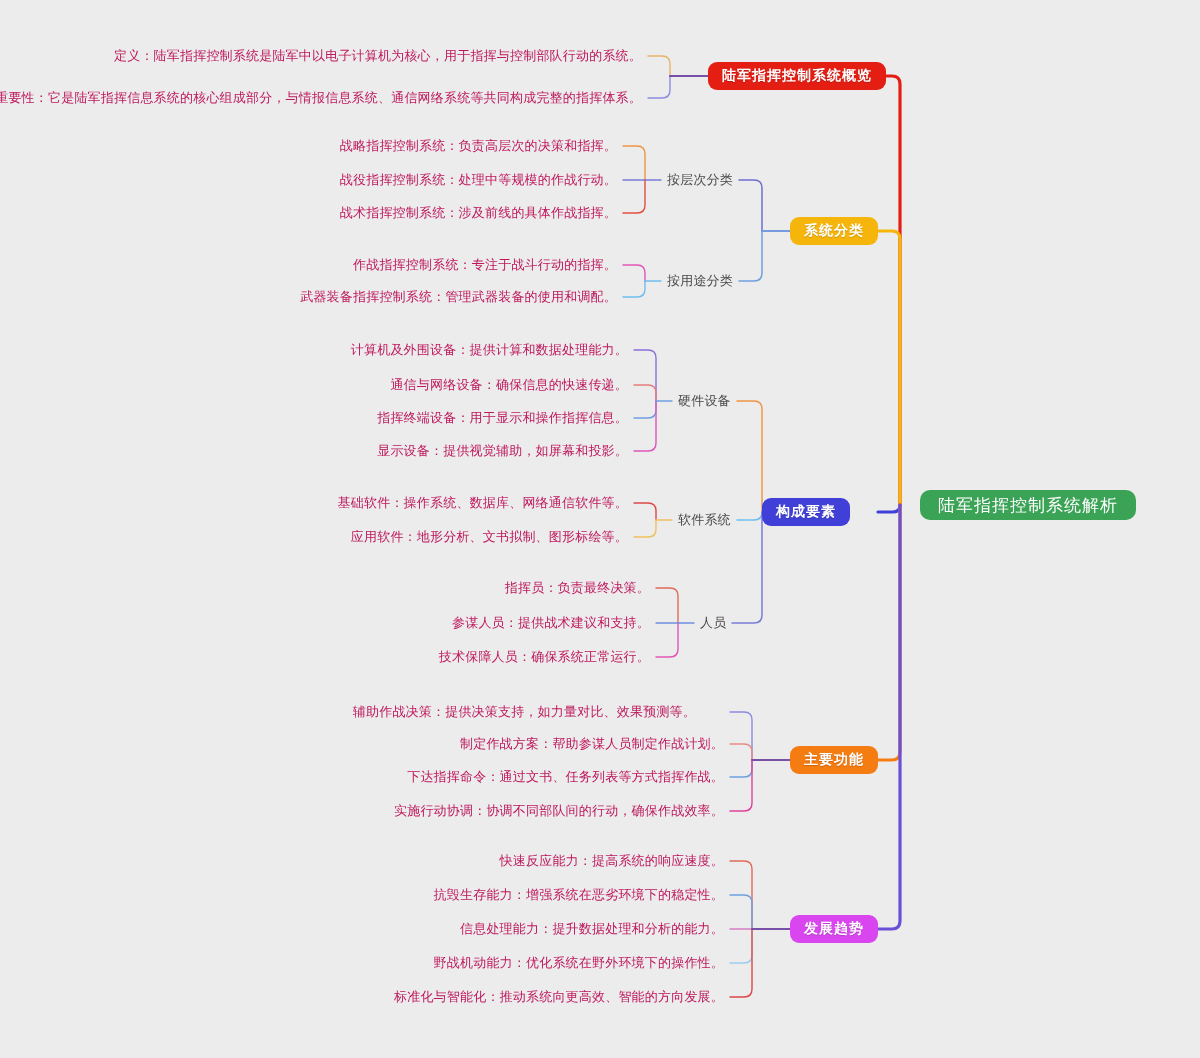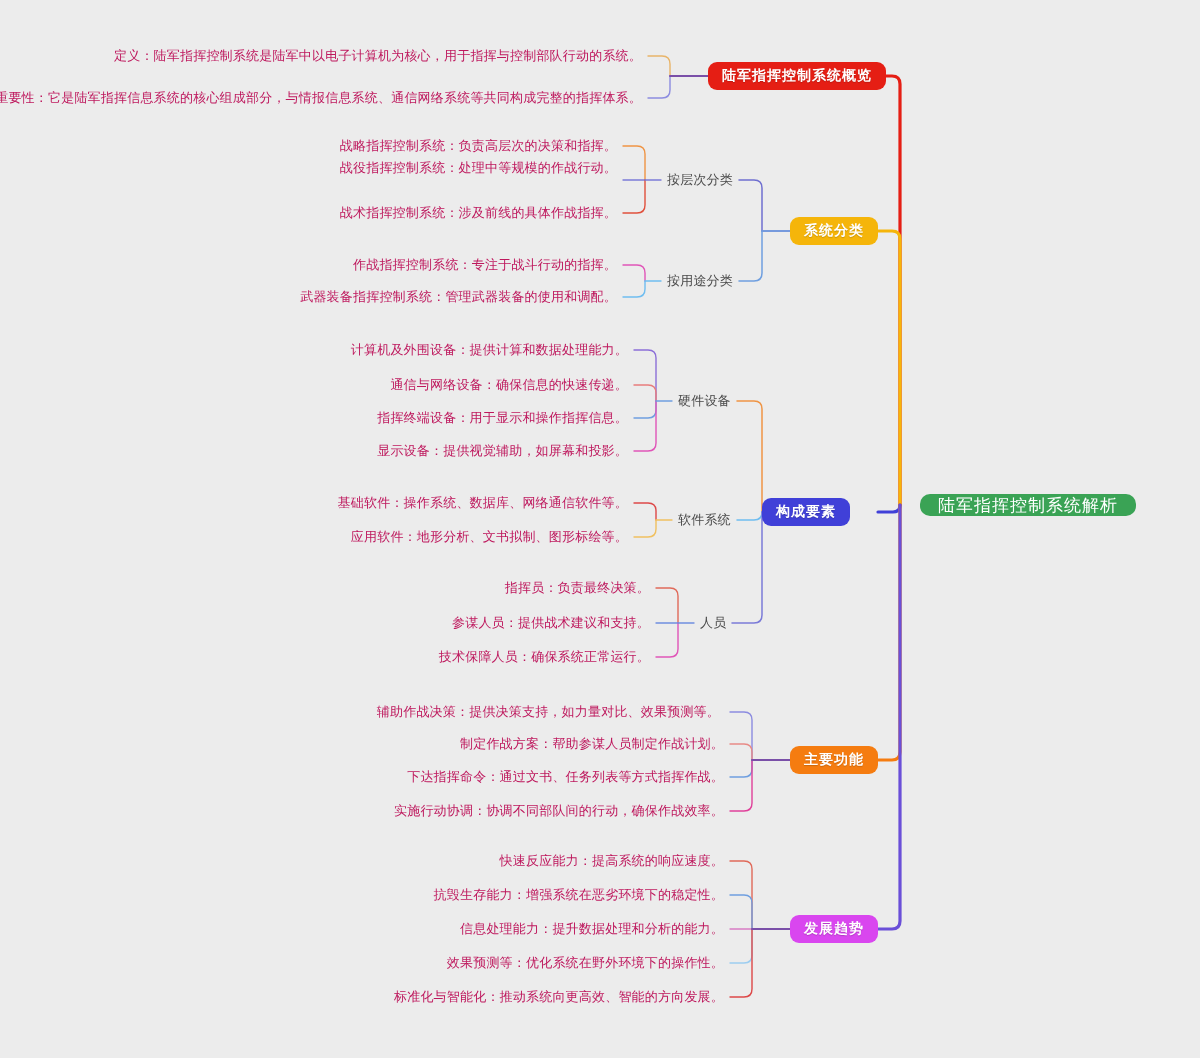--- a/index.html
+++ b/index.html
@@ -46,21 +46,21 @@
   }
   .root{
     position:absolute;
     transform:translateY(-50%);
     border-radius:10px;
     background:#3aa355;
     color:#ffffff;
     font-size:17px;
     letter-spacing:1px;
     display:flex;align-items:center;justify-content:center;
-    height:22px;
+    height:30px;
     padding:0 18px;
     box-sizing:border-box;
   }
 </style>
 </head>
 <body>
 
 <div id="stage">
   <svg id="wires" viewBox="0 0 1200 1058" xmlns="http://www.w3.org/2000/svg">
       <path d="M 886 76 L 892 76 Q 900 76 900 84 L 900 505" stroke="#e51e14" stroke-width="3.2" fill="none" stroke-linecap="round" stroke-linejoin="round"></path>
@@ -112,42 +112,42 @@
       <path d="M 730 997 L 744 997 Q 752 997 752 989 L 752 929" stroke="#dd4848" stroke-width="1.4" fill="none" stroke-linecap="round" stroke-linejoin="round"></path>
       <path d="M 752 929 L 790 929" stroke="#7a4fa8" stroke-width="2" fill="none" stroke-linecap="round" stroke-linejoin="round"></path>
     </svg>
 <div class="root" style="left: 920px; top: 505px; background: rgb(58, 163, 85);">陆军指挥控制系统解析</div>
     <div class="branch" style="left: 708px; top: 76px; background: rgb(229, 30, 20); min-width: 166px;">陆军指挥控制系统概览</div>
     <div class="leaf" style="top: 56px; right: 558px;">定义：陆军指挥控制系统是陆军中以电子计算机为核心，用于指挥与控制部队行动的系统。</div>
     <div class="leaf" style="top: 98px; right: 558px;">重要性：它是陆军指挥信息系统的核心组成部分，与情报信息系统、通信网络系统等共同构成完整的指挥体系。</div>
     <div class="branch" style="left: 790px; top: 231px; background: rgb(245, 181, 10); min-width: 82px;">系统分类</div>
     <div class="sublabel" style="left: 667px; top: 180px;">按层次分类</div>
     <div class="leaf" style="top: 146px; right: 583px;">战略指挥控制系统：负责高层次的决策和指挥。</div>
-    <div class="leaf" style="top: 168px; right: 583px;">战役指挥控制系统：处理中等规模的作战行动。</div>
+    <div class="leaf" style="top: 180px; right: 583px;">战役指挥控制系统：处理中等规模的作战行动。</div>
     <div class="leaf" style="top: 213px; right: 583px;">战术指挥控制系统：涉及前线的具体作战指挥。</div>
     <div class="sublabel" style="left: 667px; top: 281px;">按用途分类</div>
     <div class="leaf" style="top: 265px; right: 583px; margin-left: 24px;">作战指挥控制系统：专注于战斗行动的指挥。</div>
     <div class="leaf" style="top: 297px; right: 583px;">武器装备指挥控制系统：管理武器装备的使用和调配。</div>
     <div class="branch" style="left: 762px; top: 512px; background: rgb(64, 64, 216); min-width: 82px;">构成要素</div>
     <div class="sublabel" style="left: 678px; top: 401px;">硬件设备</div>
     <div class="leaf" style="top: 350px; right: 572px;">计算机及外围设备：提供计算和数据处理能力。</div>
     <div class="leaf" style="top: 385px; right: 572px;">通信与网络设备：确保信息的快速传递。</div>
     <div class="leaf" style="top: 418px; right: 572px;">指挥终端设备：用于显示和操作指挥信息。</div>
     <div class="leaf" style="top: 451px; right: 572px;">显示设备：提供视觉辅助，如屏幕和投影。</div>
     <div class="sublabel" style="left: 678px; top: 520px; font-family: Liberation Mono, monospace;">软件系统</div>
     <div class="leaf" style="top: 503px; right: 572px;">基础软件：操作系统、数据库、网络通信软件等。</div>
     <div class="leaf" style="top: 537px; right: 572px; margin-left: 12px;">应用软件：地形分析、文书拟制、图形标绘等。</div>
     <div class="sublabel" style="left: 700px; top: 623px;">人员</div>
     <div class="leaf" style="top: 588px; right: 550px;">指挥员：负责最终决策。</div>
     <div class="leaf" style="top: 623px; right: 550px;">参谋人员：提供战术建议和支持。</div>
     <div class="leaf" style="top: 657px; right: 550px;">技术保障人员：确保系统正常运行。</div>
     <div class="branch" style="left: 790px; top: 760px; background: rgb(245, 124, 16); min-width: 82px;">主要功能</div>
-    <div class="leaf" style="top: 712px; right: 480px;">辅助作战决策：提供决策支持，如力量对比、效果预测等。</div>
+    <div class="leaf" style="top: 712px; right: 504px;">辅助作战决策：提供决策支持，如力量对比、效果预测等。</div>
     <div class="leaf" style="top: 744px; right: 476px;">制定作战方案：帮助参谋人员制定作战计划。</div>
     <div class="leaf" style="top: 777px; right: 476px;">下达指挥命令：通过文书、任务列表等方式指挥作战。</div>
     <div class="leaf" style="top: 811px; right: 476px;">实施行动协调：协调不同部队间的行动，确保作战效率。</div>
     <div class="branch" style="left: 790px; top: 929px; background: #d946ef; min-width: 82px;">发展趋势</div>
     <div class="leaf" style="top: 861px; right: 476px;">快速反应能力：提高系统的响应速度。</div>
     <div class="leaf" style="top: 895px; right: 476px;">抗毁生存能力：增强系统在恶劣环境下的稳定性。</div>
     <div class="leaf" style="top: 929px; right: 476px;">信息处理能力：提升数据处理和分析的能力。</div>
-    <div class="leaf" style="top: 963px; right: 476px;">效果预测等：优化系统在野外环境下的操作性。</div>
+    <div class="leaf" style="top: 963px; right: 476px;">野战机动能力：优化系统在野外环境下的操作性。</div>
     <div class="leaf" style="top: 997px; right: 476px;">标准化与智能化：推动系统向更高效、智能的方向发展。</div>
   </div>
 
 </body></html>

